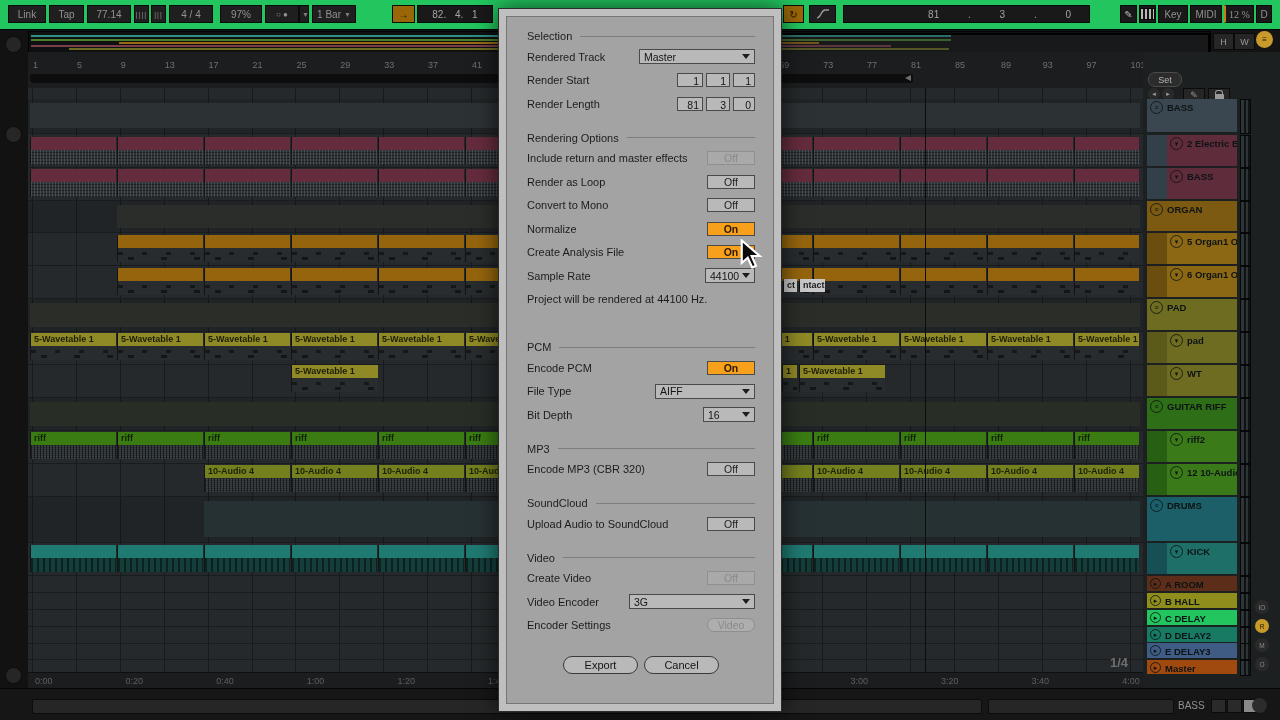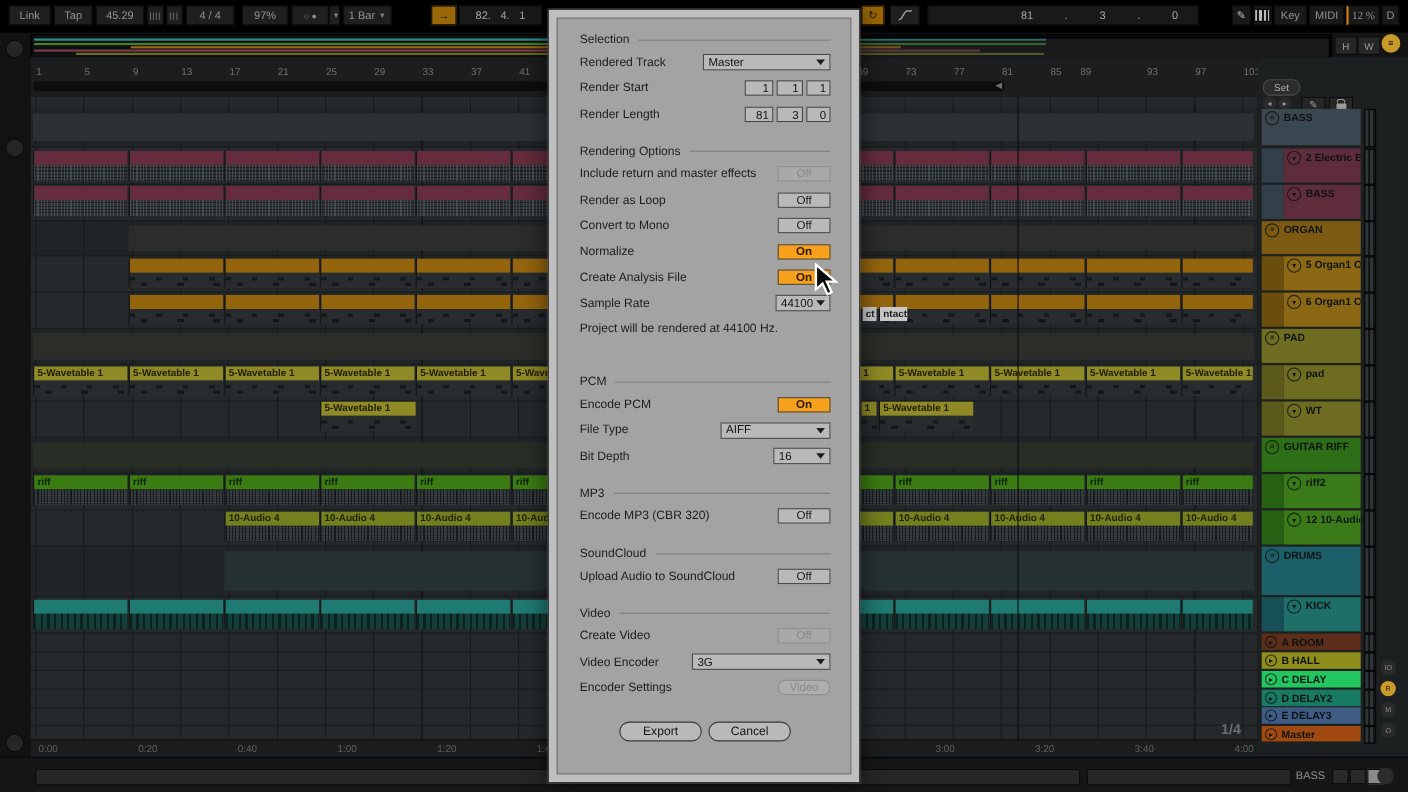--- a/index.html
+++ b/index.html
@@ -1,19 +1,19 @@
 <!DOCTYPE html>
 <html><head>
 <meta charset="utf-8">
 <style>
   html,body{margin:0;padding:0;background:#000;}
   #app{position:relative;width:1280px;height:720px;background:#141414;font-family:"Liberation Sans",sans-serif;overflow:hidden;}
 
   
-  #topbar{position:absolute;left:0;top:0;width:1280px;height:29px;background:#000000;border-bottom:1px solid #060606;z-index:3;}
+  #topbar{position:absolute;left:0;top:0;width:1280px;height:29px;background:#22c55e;border-bottom:1px solid #060606;z-index:3;}
   .seg{position:absolute;top:5px;height:18px;background:#1f1f1f;border:1px solid #0b0b0b;color:#929292;
        font-size:10px;display:flex;align-items:center;justify-content:center;box-sizing:border-box;white-space:nowrap;}
   .seg.dark{background:#191919;}
   .seg.orange{background:#9a6708;color:#1c1200;}
   .caret{font-size:7px;color:#7d7d7d;margin-left:3px;}
   .piano-ico{width:13px;height:10px;background:repeating-linear-gradient(90deg,#b9b9b9 0 2px,#141414 2px 4px);border:1px solid #0a0a0a;}
   .cpu{border-left:2px solid #c87e12;}
 
   
   #leftrail{position:absolute;left:0;top:29px;width:28px;height:691px;background:#121212;}
@@ -119,21 +119,21 @@
   #cursor{position:absolute;left:740px;top:239px;z-index:20;}
 </style>
 </head>
 <body>
 
 <div id="app">
 
   <div id="topbar">
     <div class="seg" style="left:8px;width:38px;">Link</div>
     <div class="seg" style="left:49px;width:35px;">Tap</div>
-    <div class="seg" style="left:87px;width:44px;">45.29</div>
+    <div class="seg" style="left:87px;width:44px;">77.14</div>
     <div class="seg" style="left:134px;width:15px;font-size:7px;letter-spacing:1px;">||||</div>
     <div class="seg" style="left:151px;width:15px;font-size:7px;letter-spacing:1px;">|||</div>
     <div class="seg" style="left:169px;width:44px;">4 / 4</div>
     <div class="seg" style="left:220px;width:42px;">97%</div>
     <div class="seg" style="left:265px;width:34px;font-size:8px;">○ ●</div>
     <div class="seg" style="left:299px;width:10px;">
         <span class="caret">▼</span>
       </div>
     <div class="seg" style="left:312px;width:44px;">
         <span>1 Bar</span>
@@ -195,21 +195,21 @@
         <div class="tick" style="left: 531.8px;">49</div>
         <div class="tick" style="left: 575.7px;">53</div>
         <div class="tick" style="left: 619.6px;">57</div>
         <div class="tick" style="left: 663.5px;">61</div>
         <div class="tick" style="left: 707.4px;">65</div>
         <div class="tick" style="left: 751.3px;">69</div>
         <div class="tick" style="left: 795.2px;">73</div>
         <div class="tick" style="left: 839.1px;">77</div>
         <div class="tick" style="left: 883px;">81</div>
         <div class="tick" style="left: 926.9px;">85</div>
-        <div class="tick" style="left: 930px; padding-left: 24px;">89</div>
+        <div class="tick" style="left: 949px; padding-left: 24px;">89</div>
         <div class="tick" style="left: 1014.7px;">93</div>
         <div class="tick" style="left: 1058.6px;">97</div>
         <div class="tick" style="left: 1102.5px;">101</div>
         <div class="tick" style="left: 1146.4px;">105</div>
       </div>
     <div id="startmarker"></div>
     <div id="selbar">
         <span class="endarrow"></span>
       </div>
   </div>

